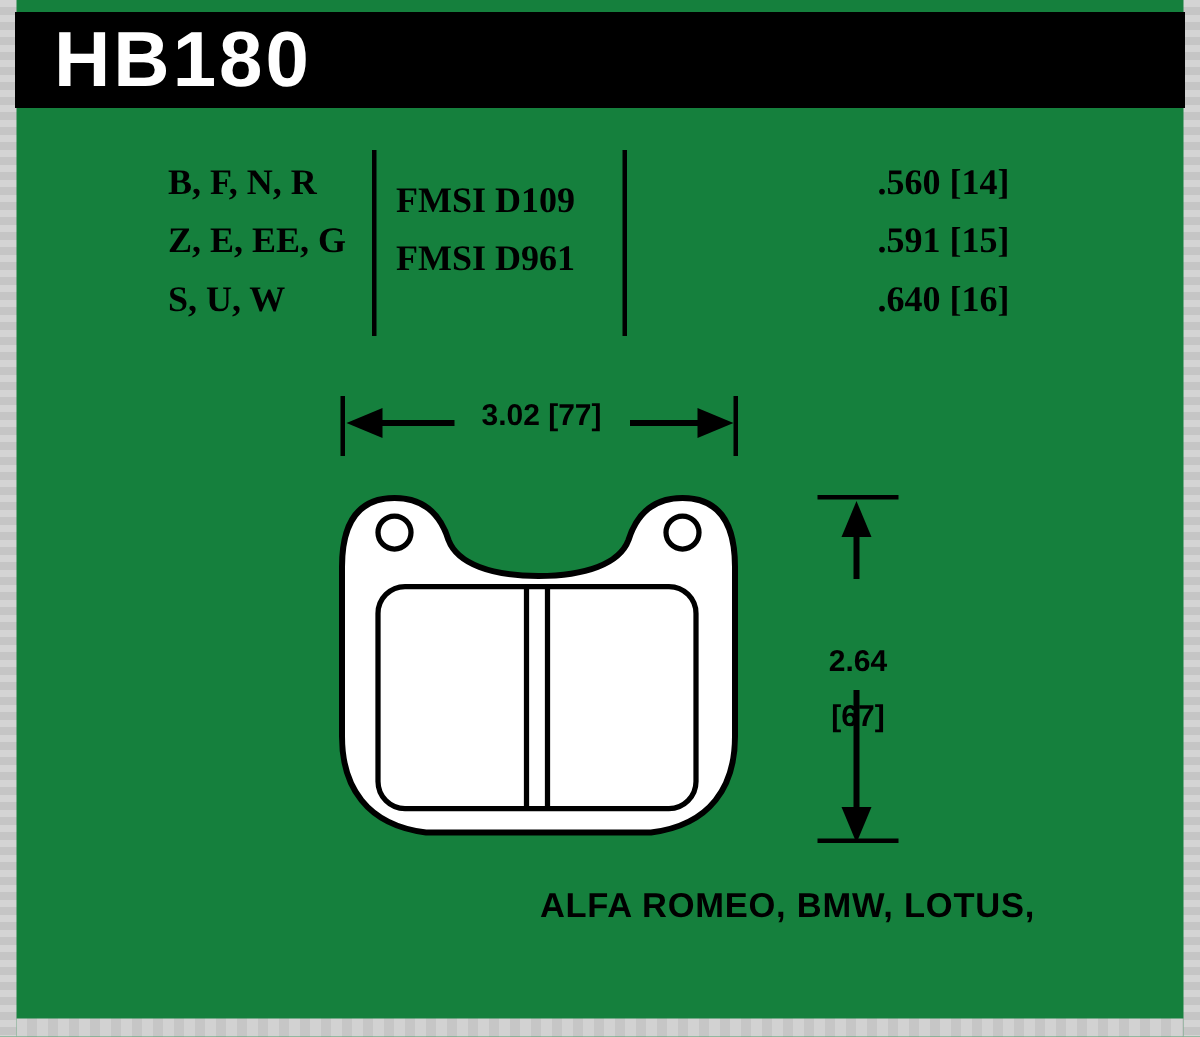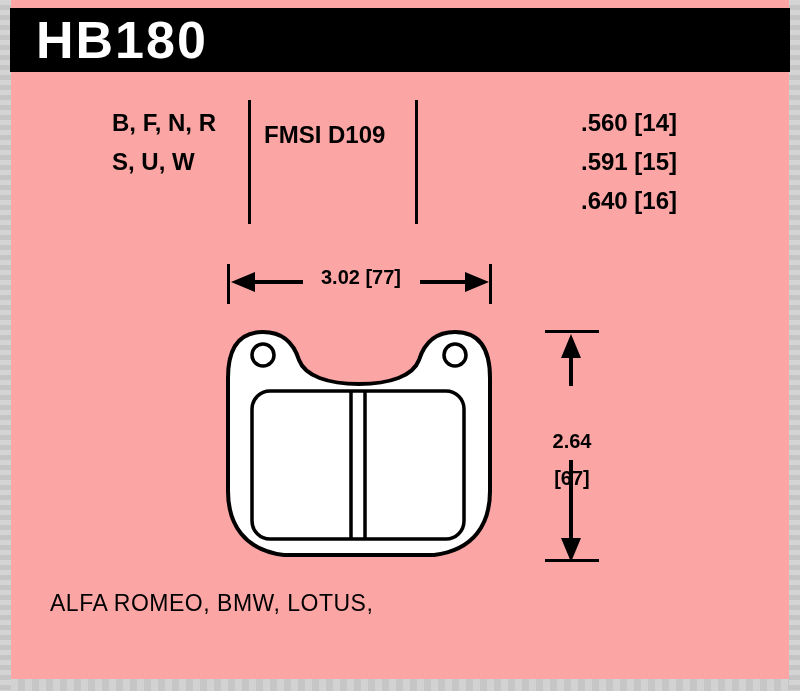--- a/index.html
+++ b/index.html
@@ -4,21 +4,21 @@
 <style>
   * { margin: 0; padding: 0; box-sizing: border-box; }
   html, body { width: 800px; height: 691px; }
   body {
     font-family: "Liberation Sans", sans-serif;
     background: #ffffff;
     position: relative;
     overflow: hidden;
     color: #000;
   }
-  .sheet { position: absolute; inset: 0; background: #fca5a5; }
+  .sheet { position: absolute; inset: 0; background: #15803d; }
 
   
   .edge {
     position: absolute; top: 0; bottom: 0; width: 11px;
     background: repeating-linear-gradient(180deg, #d4d4d4 0 5px, #c5c5c5 5px 10px);
   }
   .edge-left  { left: 0; }
   .edge-right { right: 0; }
   .edge-bottom {
     position: absolute; left: 11px; right: 11px; top: 679px; height: 12px;
@@ -29,21 +29,21 @@
   .header-bar {
     position: absolute; left: 10px; top: 8px; width: 780px; height: 64px;
     background: #000;
   }
   .part-number {
     display: block; color: #fff; font-weight: 700; font-size: 52px;
     line-height: 64px; padding-left: 26px; letter-spacing: 2px;
   }
 
   
-  .spec-col { position: absolute; top: 103px; font-size: 24px; font-weight: 700; line-height: 39px; white-space: nowrap; }
+  .spec-col { position: absolute; top: 103px; font-size: 24px; font-weight: 700; line-height: 39px; white-space: nowrap; font-family: Liberation Serif, serif; }
   .col-compounds { left: 112px; width: 128px; text-align: left; }
   .col-fmsi      { left: 264px; width: 146px; text-align: left; margin-top: 12px; }
   .col-thickness { left: 558px; width: 142px; text-align: center; }
   .vline { position: absolute; top: 100px; height: 124px; width: 3px; background: #000; }
   .vline-1 { left: 248px; }
   .vline-2 { left: 415px; }
 
   
   .dim-line { position: absolute; background: #000; }
   .dim-label { position: absolute; font-weight: 700; font-size: 20px; text-align: center; }
@@ -64,43 +64,45 @@
   .dh-head-up     { left: 561px; top: 334px; border-left: 10px solid transparent; border-right: 10px solid transparent; border-bottom: 24px solid #000; }
   .dh-line-top    { left: 569px; top: 356px; width: 4px; height: 30px; }
   .dh-label       { left: 533px; top: 384px; width: 78px; line-height: 37px; margin-top: 39px; }
   .dh-line-bottom { left: 569px; top: 460px; width: 4px; height: 80px; }
   .dh-head-down   { left: 561px; top: 538px; border-left: 10px solid transparent; border-right: 10px solid transparent; border-top: 24px solid #000; }
 
   
   .pad-svg { position: absolute; left: 222px; top: 328px; width: 275px; height: 235px; }
 
   
-  .apps { position: absolute; left: 50px; top: 584px; width: 640px; text-align: left;
-          font-size: 23px; font-weight: 400; line-height: 38px; letter-spacing: 0.5px; }
+  .apps { position: absolute; left: 50px; top: 584px; width: 640px; text-align: right;
+          font-size: 23px; font-weight: 700; line-height: 38px; letter-spacing: 0.5px; }
 </style>
 </head>
 <body>
 
 <div class="sheet">
 
   <div class="edge edge-left"></div>
   <div class="edge edge-right"></div>
   <div class="edge-bottom"></div>
 
   <div class="header-bar">
     <span class="part-number">HB180</span>
   </div>
 
   <div class="spec-col col-compounds">
     <div>B, F, N, R</div>
+    <div>Z, E, EE, G</div>
     <div>S, U, W</div>
   </div>
   <div class="vline vline-1"></div>
   <div class="spec-col col-fmsi">
     <div>FMSI D109</div>
+    <div>FMSI D961</div>
     <div></div>
   </div>
   <div class="vline vline-2"></div>
   <div class="spec-col col-thickness">
     <div>.560 [14]</div>
     <div>.591 [15]</div>
     <div>.640 [16]</div>
   </div>
 
   <div>

